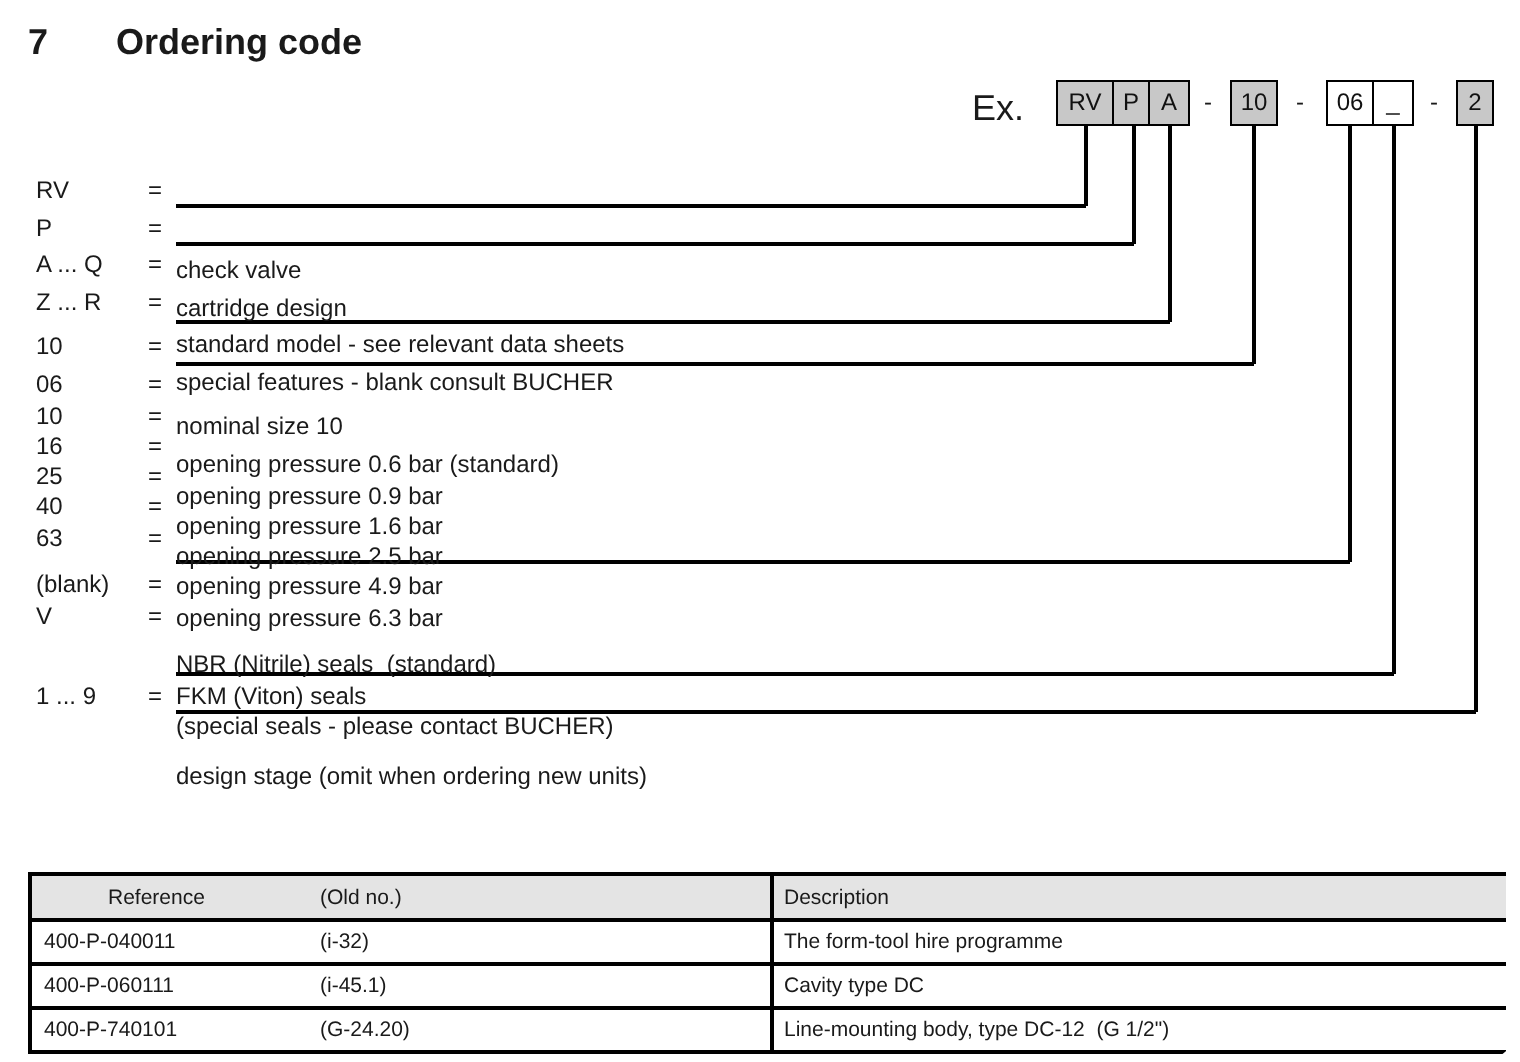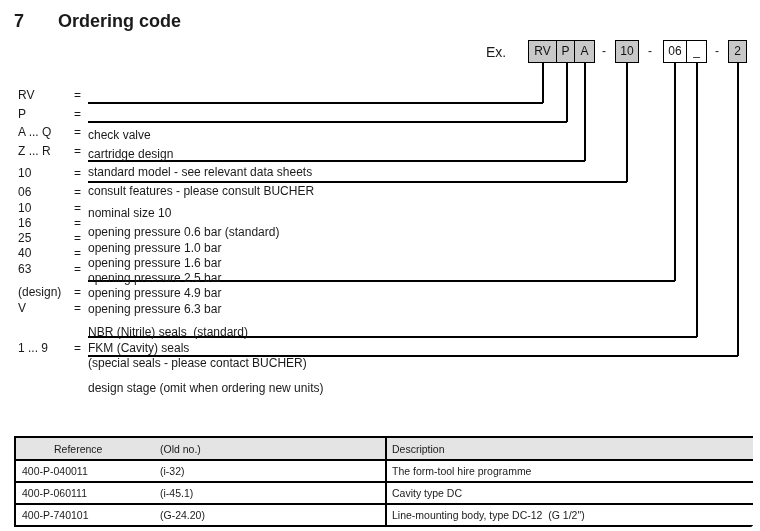--- a/index.html
+++ b/index.html
@@ -2,21 +2,21 @@
 <html><head>
 <meta charset="utf-8">
 <style>
   html,body{margin:0;padding:0;background:#ffffff;}
   .page{
     position:relative;width:760px;height:531px;background:#ffffff;
     font-family:"Liberation Sans","DejaVu Sans",sans-serif;color:#1a1a1a;overflow:hidden;border-radius:21px;
   }
   .h1{position:absolute;left:14px;font-size:18px;font-weight:bold;color:#1a1a1a;white-space:pre;}
   .h1 .hnum{display:inline-block;width:44px;}
-  .ex-label{position:absolute;font-size:14px;}
+  .ex-label{position:absolute;font-size:18px;}
   .boxgroup{position:absolute;display:flex;border:1.5px solid #000;}
   .cell{
     display:block;height:21px;line-height:21px;text-align:center;
     font-size:12px;color:#111;
   }
   .cell + .cell{border-left:1.5px solid #000;}
   .cell.gray{background:#c8c8c8;}
   .cell.white{background:#ffffff;}
   .dash{position:absolute;font-size:12px;width:12px;text-align:center;}
   .vline{position:absolute;width:1.5px;background:#000;}
@@ -90,36 +90,36 @@
       <span class="cdesc">cartridge design</span>
     </div>
   <div class="crow" style="top:126px;">
       <span class="clabel">A ... Q</span>
       <span class="ceq">=</span>
       <span class="cdesc">standard model - see relevant data sheets</span>
     </div>
   <div class="crow" style="top:145px;">
       <span class="clabel">Z ... R</span>
       <span class="ceq">=</span>
-      <span class="cdesc">consult features - please consult BUCHER</span>
+      <span class="cdesc">special features - blank consult BUCHER</span>
     </div>
   <div class="crow" style="top:167px;">
       <span class="clabel">10</span>
       <span class="ceq">=</span>
       <span class="cdesc">nominal size 10</span>
     </div>
   <div class="crow" style="top:186px;">
       <span class="clabel">06</span>
       <span class="ceq">=</span>
       <span class="cdesc">opening pressure 0.6 bar (standard)</span>
     </div>
   <div class="crow" style="top:202px;">
       <span class="clabel">10</span>
       <span class="ceq">=</span>
-      <span class="cdesc">opening pressure 1.0 bar</span>
+      <span class="cdesc">opening pressure 0.9 bar</span>
     </div>
   <div class="crow" style="top:217px;">
       <span class="clabel">16</span>
       <span class="ceq">=</span>
       <span class="cdesc">opening pressure 1.6 bar</span>
     </div>
   <div class="crow" style="top:232px;">
       <span class="clabel">25</span>
       <span class="ceq">=</span>
       <span class="cdesc">opening pressure 2.5 bar</span>
@@ -128,28 +128,28 @@
       <span class="clabel">40</span>
       <span class="ceq">=</span>
       <span class="cdesc">opening pressure 4.9 bar</span>
     </div>
   <div class="crow" style="top:263px;">
       <span class="clabel">63</span>
       <span class="ceq">=</span>
       <span class="cdesc">opening pressure 6.3 bar</span>
     </div>
   <div class="crow" style="top:286px;">
-      <span class="clabel">(design)</span>
+      <span class="clabel">(blank)</span>
       <span class="ceq">=</span>
       <span class="cdesc">NBR (Nitrile) seals  (standard)</span>
     </div>
   <div class="crow" style="top:302px;">
       <span class="clabel">V</span>
       <span class="ceq">=</span>
-      <span class="cdesc">FKM (Cavity) seals</span>
+      <span class="cdesc">FKM (Viton) seals</span>
     </div>
   <div class="crow" style="top:317px;">
       <span class="clabel"></span>
       <span class="ceq"></span>
       <span class="cdesc">(special seals - please contact BUCHER)</span>
     </div>
   <div class="crow" style="top:342px;">
       <span class="clabel">1 ... 9</span>
       <span class="ceq">=</span>
       <span class="cdesc">design stage (omit when ordering new units)</span>

